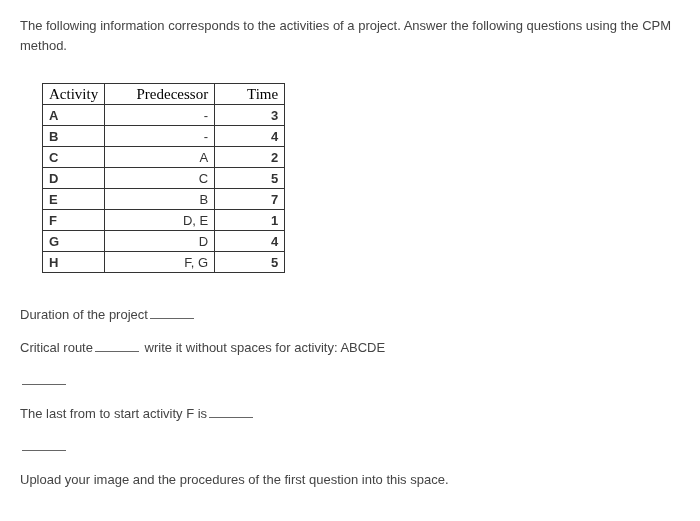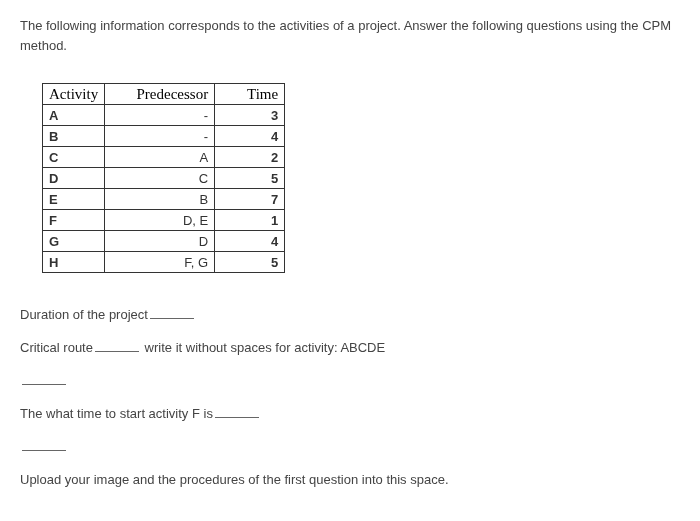--- a/index.html
+++ b/index.html
@@ -124,20 +124,20 @@
 <p class="question-line">
   <span>Critical route</span><span class="blank"></span>
   <span>write it without spaces for activity: ABCDE</span>
 </p>
 
 <p class="question-line">
   <span class="blank"></span>
 </p>
 
 <p class="question-line">
-  <span>The what time to start activity F is</span><span class="blank"></span>
+  <span>The last from to start activity F is</span><span class="blank"></span>
 </p>
 
 <p class="question-line">
   <span class="blank"></span>
 </p>
 
 <p class="question-line">Upload your image and the procedures of the first question into this space.</p>
 
 </body></html>

